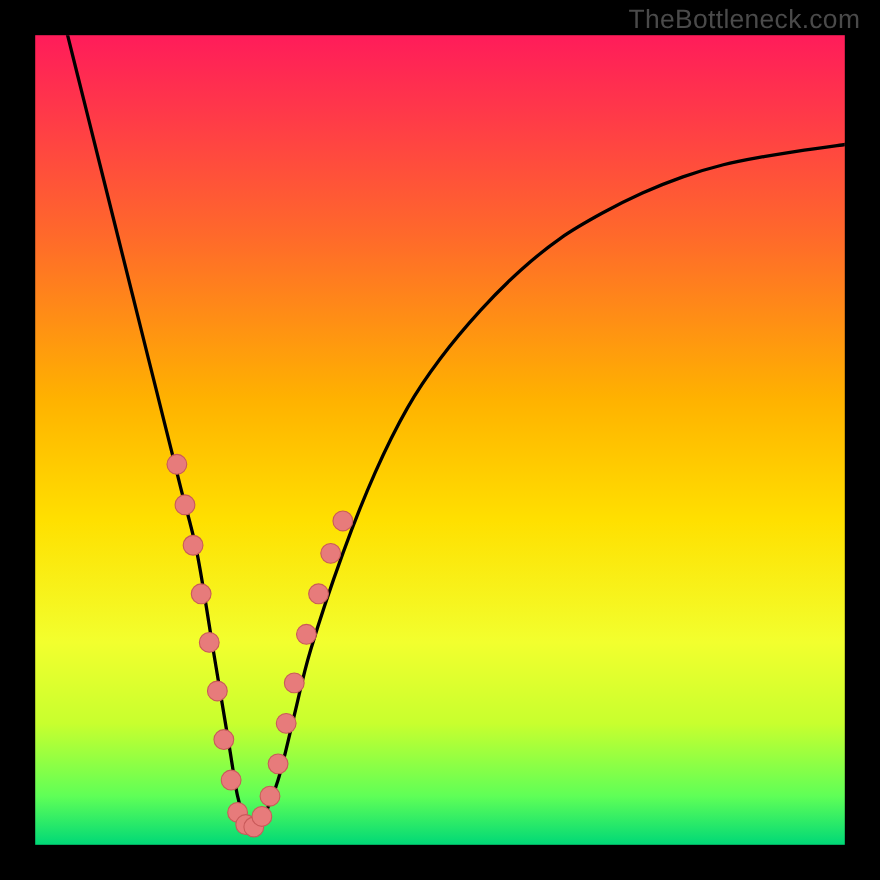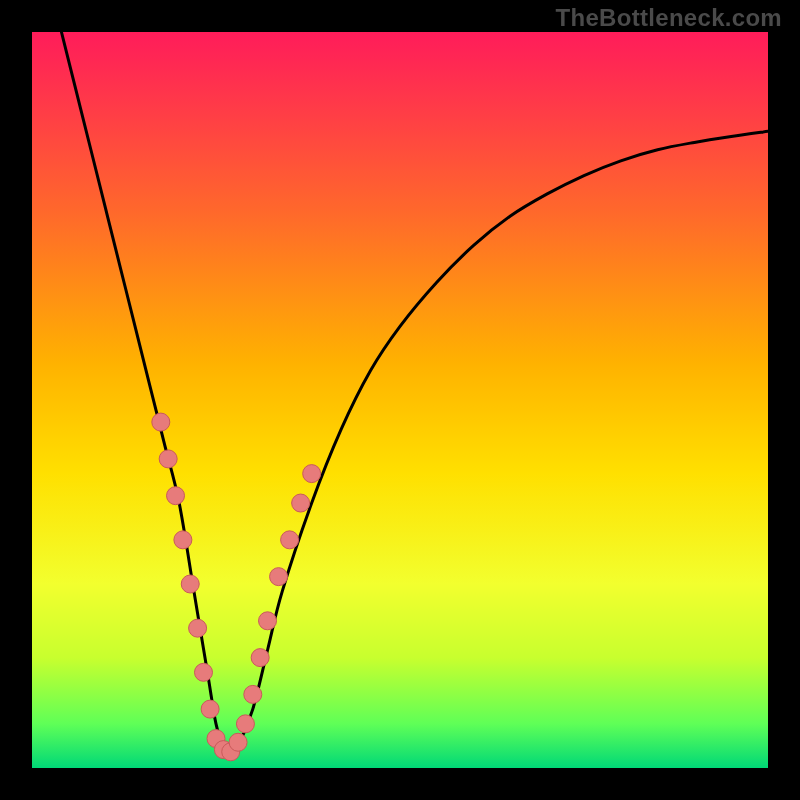--- a/index.html
+++ b/index.html
@@ -35,21 +35,21 @@
       #c8ff2e 85%,
       #5fff57 94%,
       #00d877 100%);
   }
   .watermark {
     position: absolute;
     top: 4px;
     right: 18px;
     color: #4a4a4a;
     font-size: 24px;
-    font-weight: 700;
+    font-weight: 400;
     letter-spacing: 0.3px;
   }
   svg.curve {
     position: absolute;
     top: 0; left: 0;
     width: 736px;
     height: 736px;
   }
 </style>
 </head>

